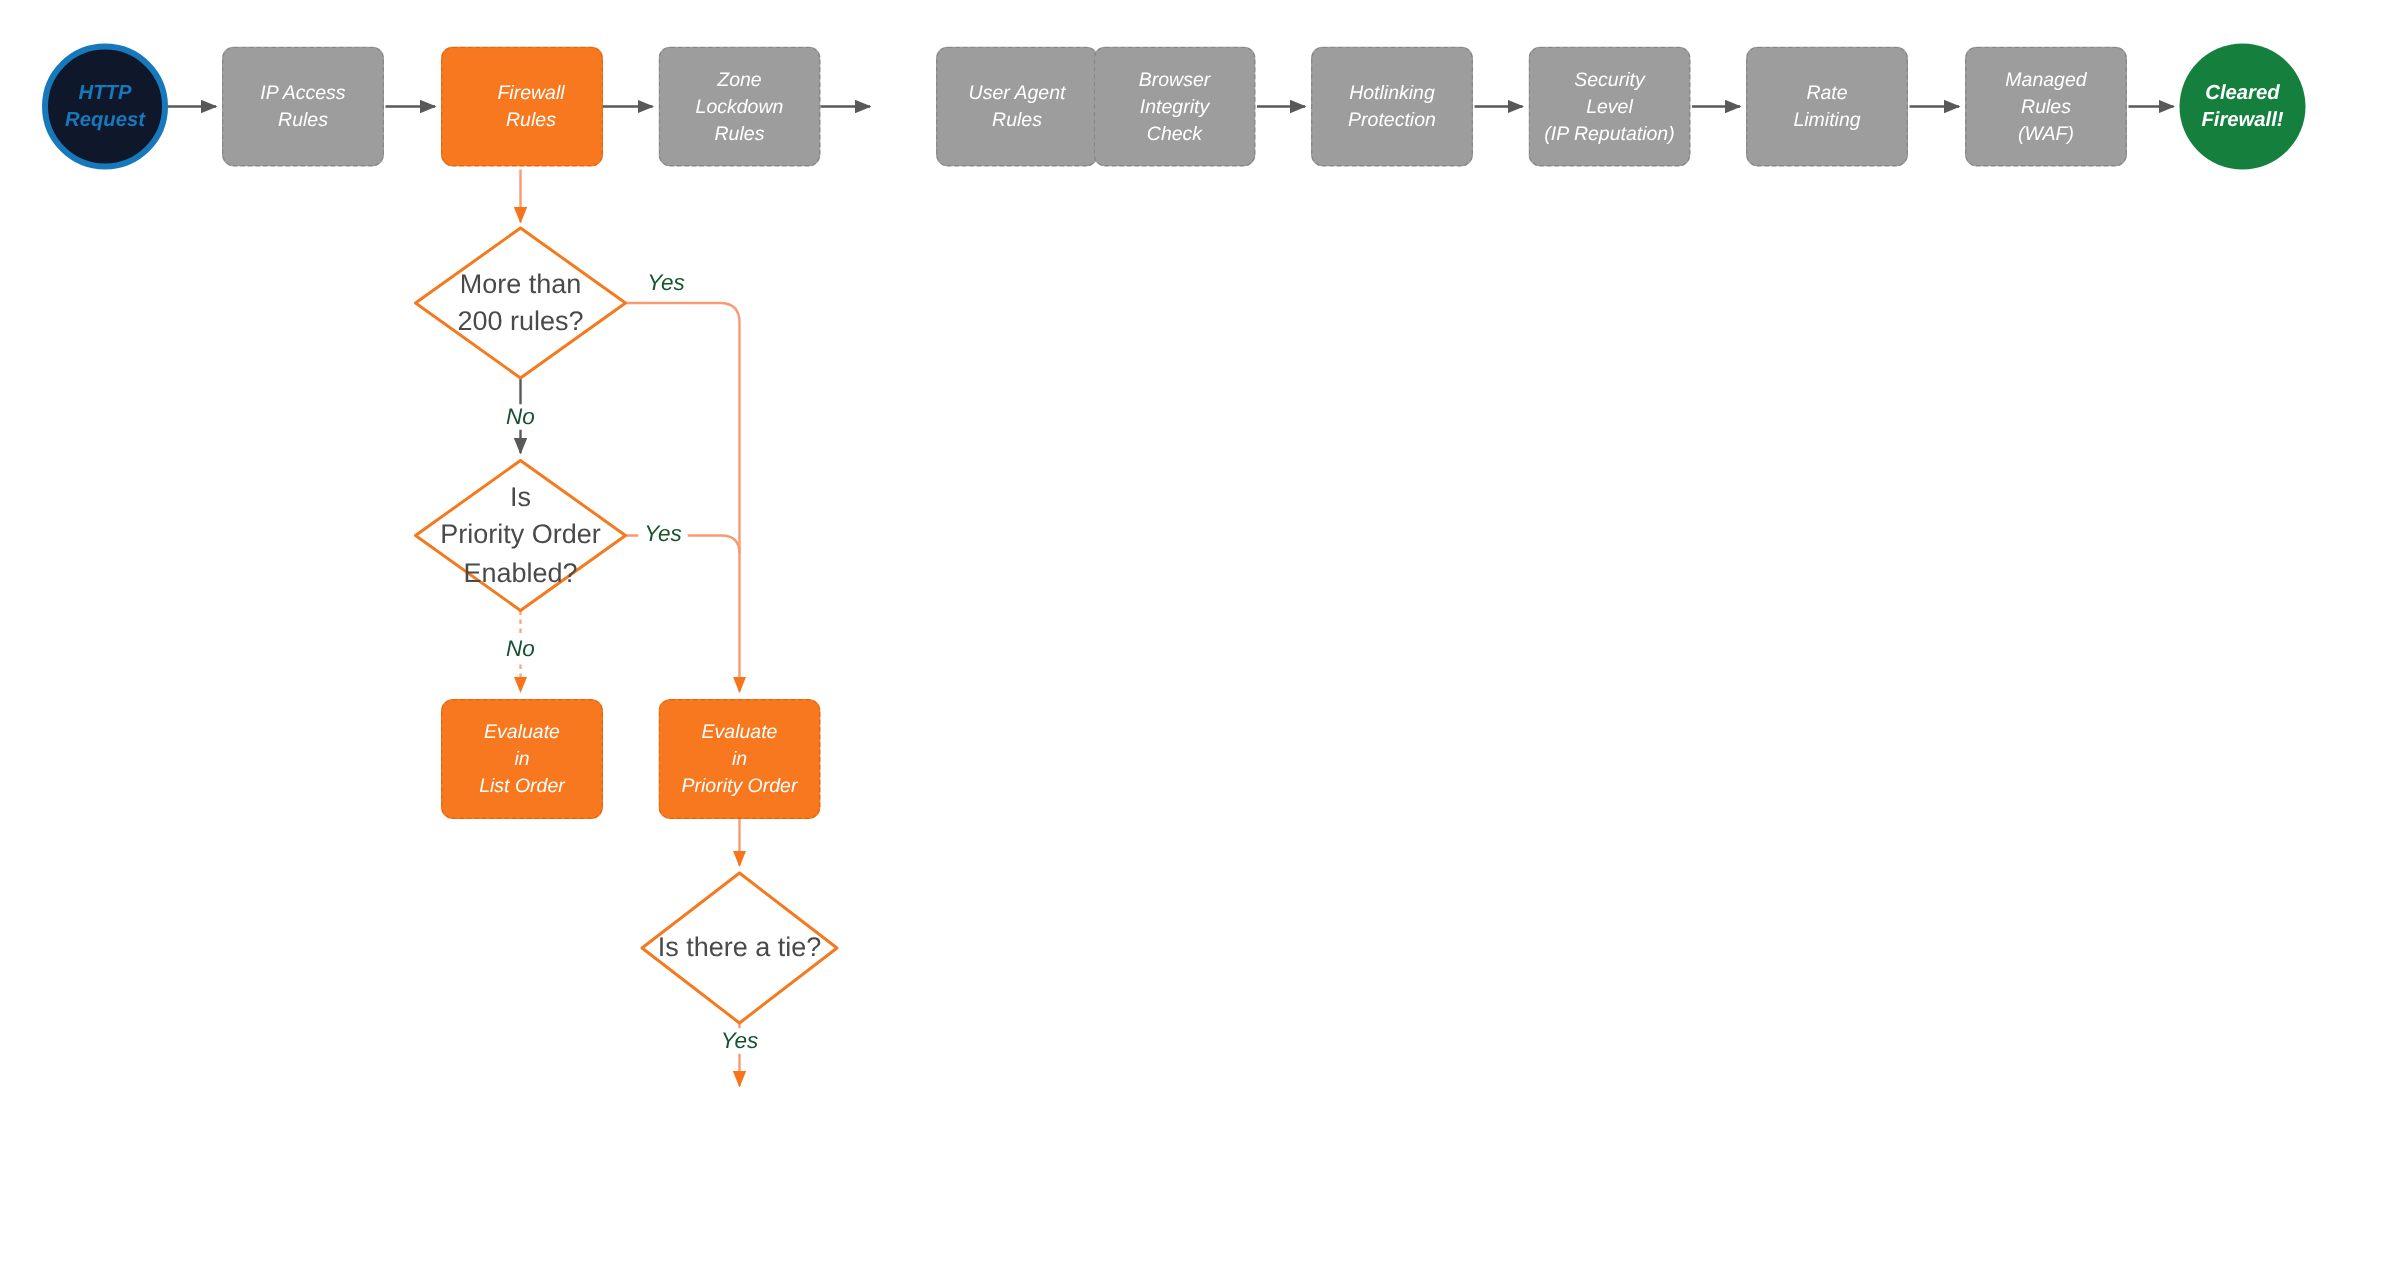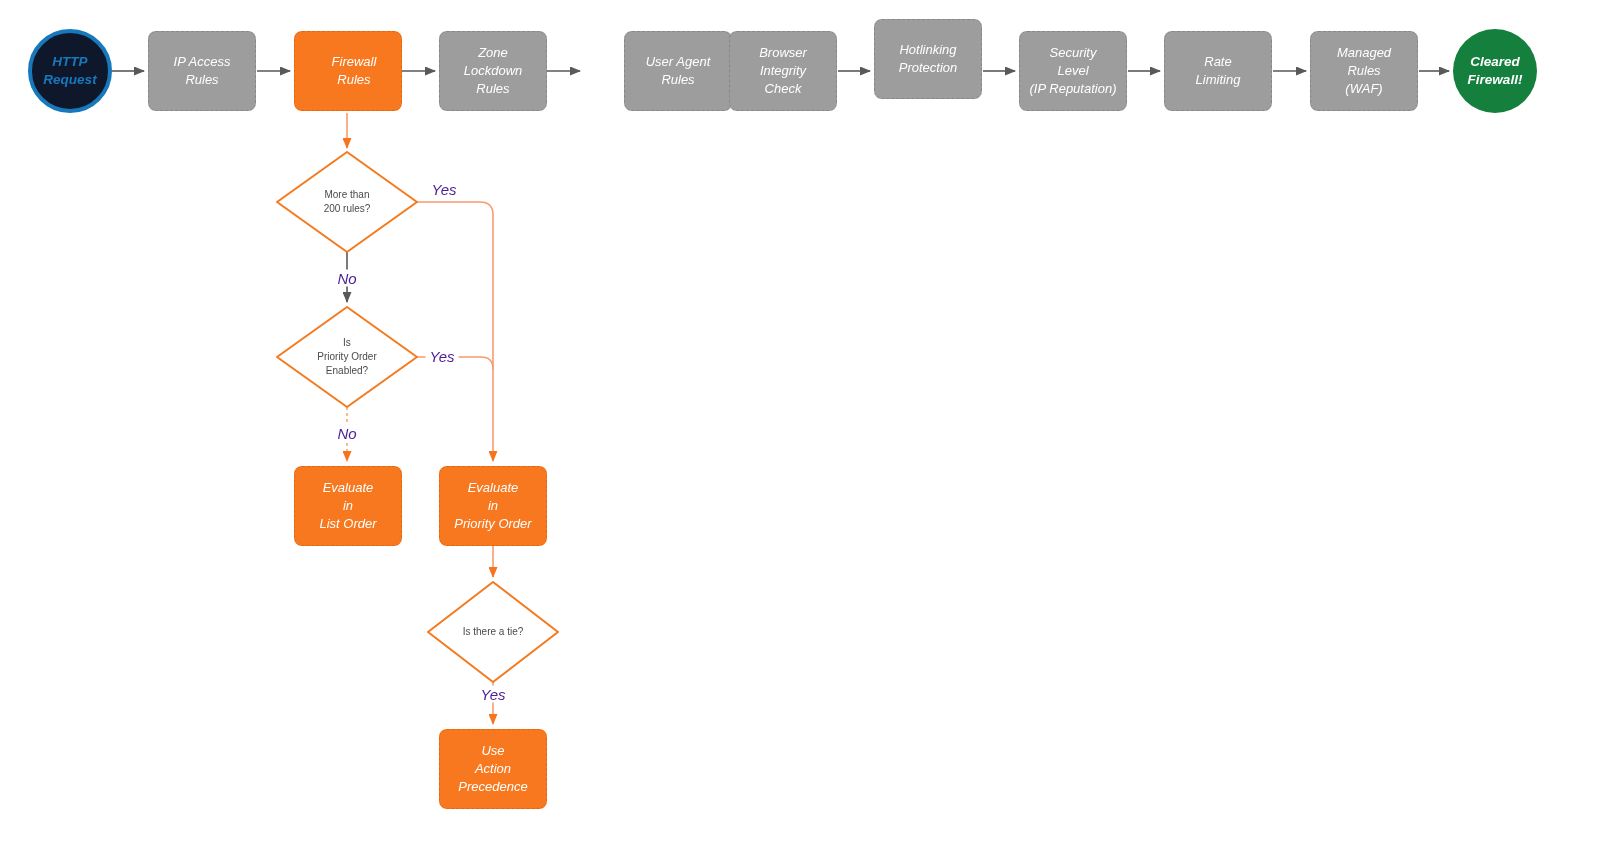--- a/index.html
+++ b/index.html
@@ -51,43 +51,43 @@
   .circle.start { background: #0f172a; border: 4px solid #1778BC; color: #1778BC; }
   .circle.end   { background: #15803d; color: #ffffff; }
 
   .diamond-label {
     position: absolute;
     display: flex;
     align-items: center;
     justify-content: center;
     text-align: center;
     color: #4A4A4A;
-    font-size: 10px;
+    font-size: 18px;
     line-height: 1.4;
     white-space: pre-line;
   }
 
   .edge-label {
     position: absolute;
     transform: translate(-50%, -50%);
     font-style: italic;
-    color: #4c1d95;
+    color: #14532d;
     font-size: 15px;
     background: #ffffff;
     padding: 0 4px;
   }
 
   
   .pos-start { left: 28px;  top: 29px; }
   .pos-s0 { left: 148px;  top: 31px; }
   .pos-s1 { left: 294px;  top: 31px; padding-left: 12px; }
   .pos-s2 { left: 439px;  top: 31px; }
   .pos-s3 { left: 584px;  top: 31px; margin-left: 40px; }
   .pos-s4 { left: 729px;  top: 31px; }
-  .pos-s5 { left: 874px;  top: 19px; align-items: center; }
+  .pos-s5 { left: 874px;  top: 31px; align-items: center; }
   .pos-s6 { left: 1019px; top: 31px; }
   .pos-s7 { left: 1164px; top: 31px; }
   .pos-s8 { left: 1310px; top: 31px; }
   .pos-end { left: 1453px; top: 29px; }
 
   
   .pos-d0 { left: 277px; top: 152px; width: 140px; height: 100px; }
   .pos-d1 { left: 277px; top: 307px; width: 140px; height: 100px; }
   .pos-d2 { left: 428px; top: 582px; width: 130px; height: 100px; }
 
@@ -202,25 +202,20 @@
   <div class="box orange pos-a0">
     <span>Evaluate
 in
 List Order</span>
   </div>
   <div class="box orange pos-a1">
     <span>Evaluate
 in
 Priority Order</span>
   </div>
-  <div class="box orange pos-a2">
-    <span>Use
-Action
-Precedence</span>
-  </div>
 
   <div class="edge-label pos-yes1">Yes</div>
   <div class="edge-label pos-no1">No</div>
   <div class="edge-label pos-yes2">Yes</div>
   <div class="edge-label pos-no2">No</div>
   <div class="edge-label pos-yes3">Yes</div>
 
 </div>
 
 </body></html>

